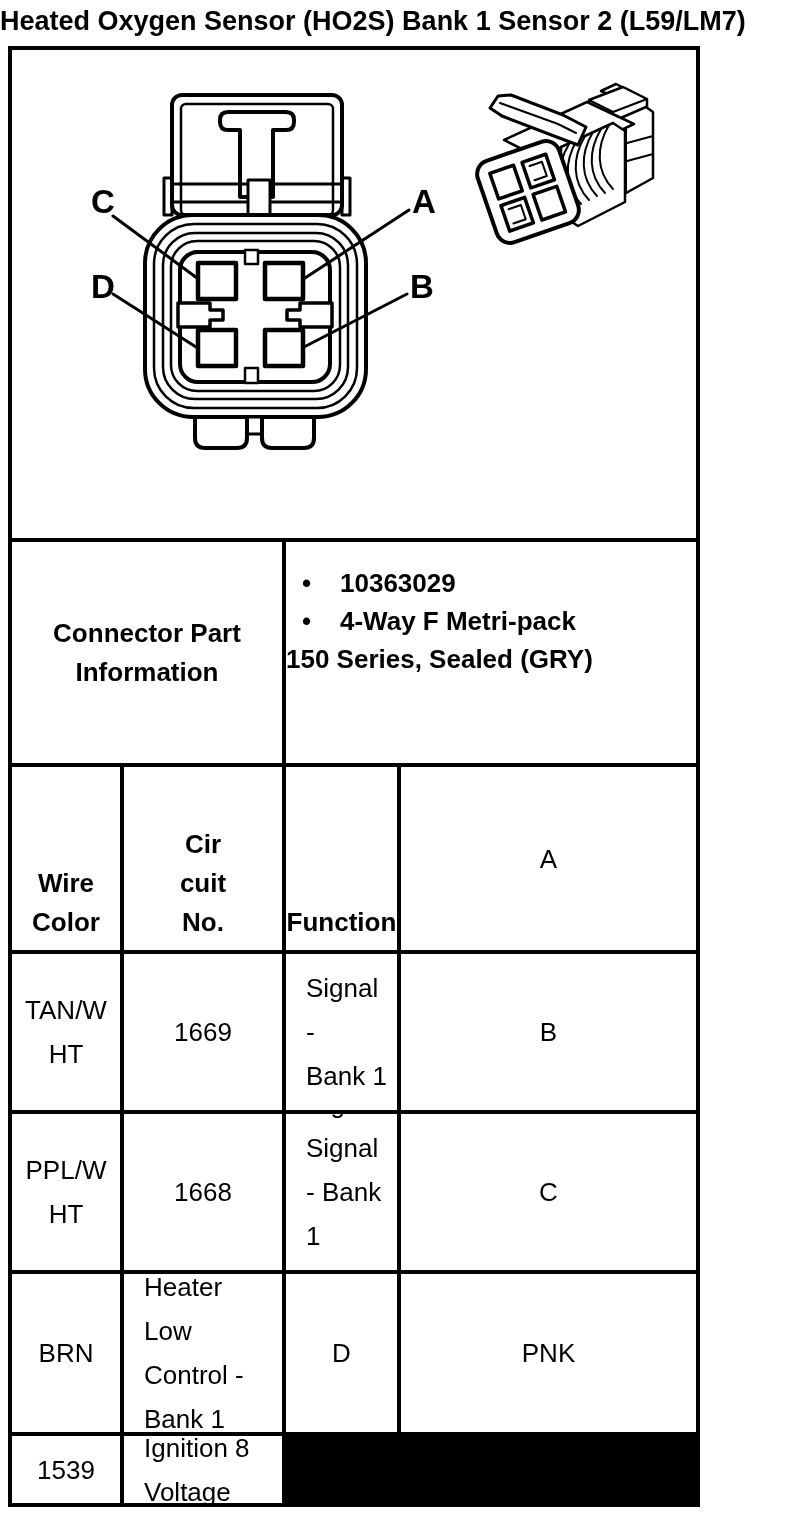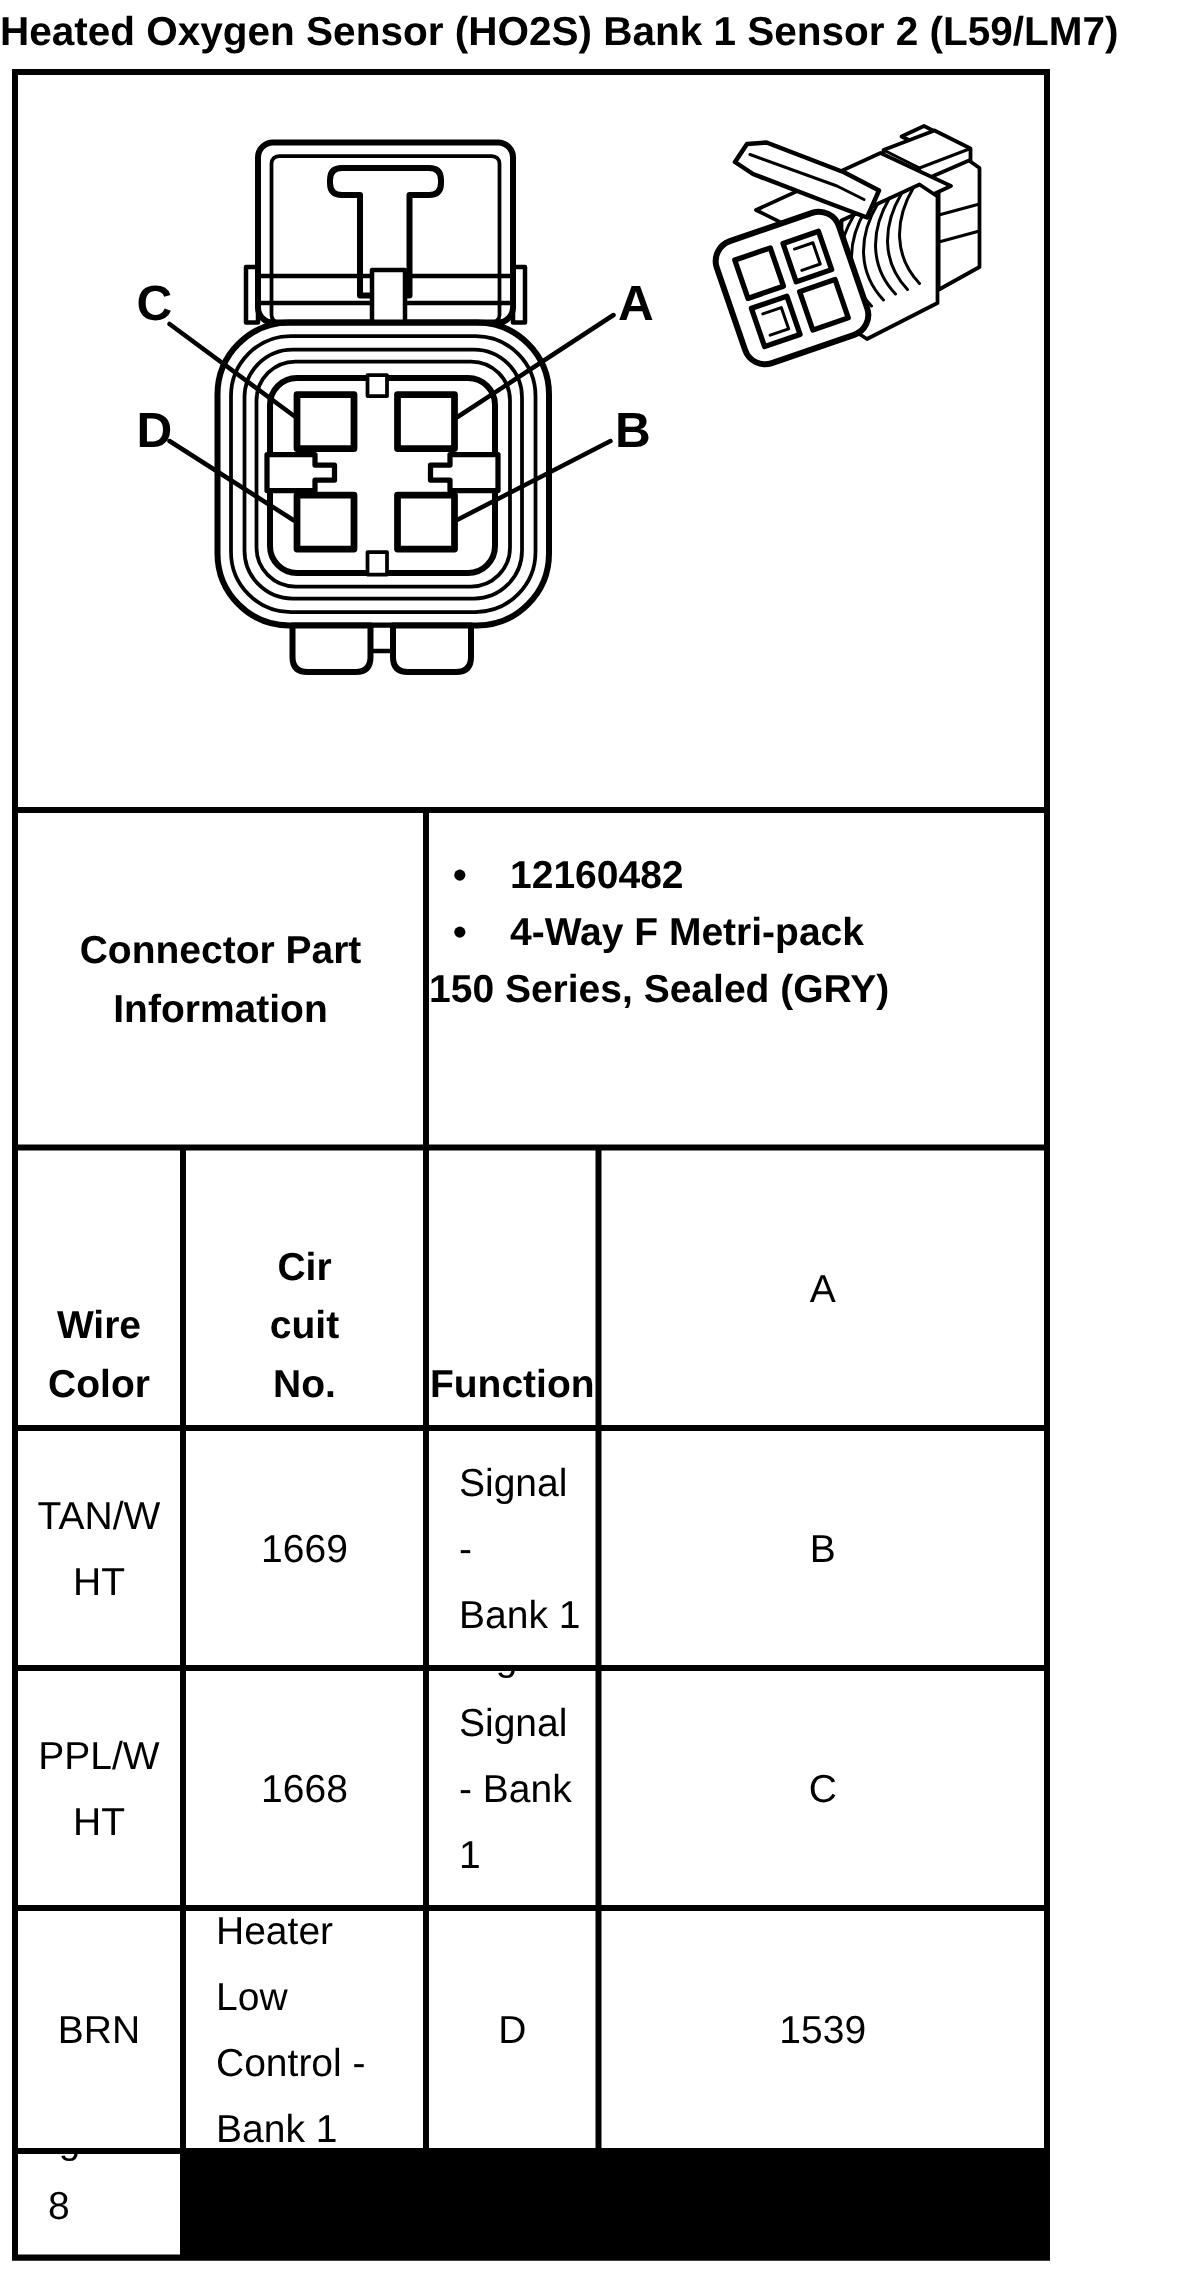--- a/index.html
+++ b/index.html
@@ -141,21 +141,21 @@
         </g>
       </g>
     </svg>
   </div>
 
   <div class="cell span2a part-info-label">Connector Part
 Information</div>
   <div class="cell span2b part-info-details">
     <div class="pi-line">
       <span class="pi-bullet">•</span>
-      <span>12160482</span>
+      <span>10363029</span>
     </div>
     <div class="pi-line">
       <span class="pi-bullet">•</span>
       <span>4-Way F Metri-pack</span>
     </div>
     <div class="pi-cont">150 Series, Sealed (GRY)</div>
   </div>
 
   <div class="cell hdr">Wire
 Color</div>
@@ -178,16 +178,17 @@
   <div class="cell fcell">HO2S High Signal
 - Bank 1 Sensor 2</div>
 
   <div class="cell dcell">C</div>
   <div class="cell dcell">BRN</div>
   <div class="cell fcell">HO2S Heater Low
 Control - Bank 1
 Sensor 2</div>
 
   <div class="cell dcell">D</div>
+  <div class="cell dcell">PNK</div>
   <div class="cell dcell">1539</div>
   <div class="cell fcell">Ignition 8 Voltage</div>
 
 </div>
 
 </body></html>

